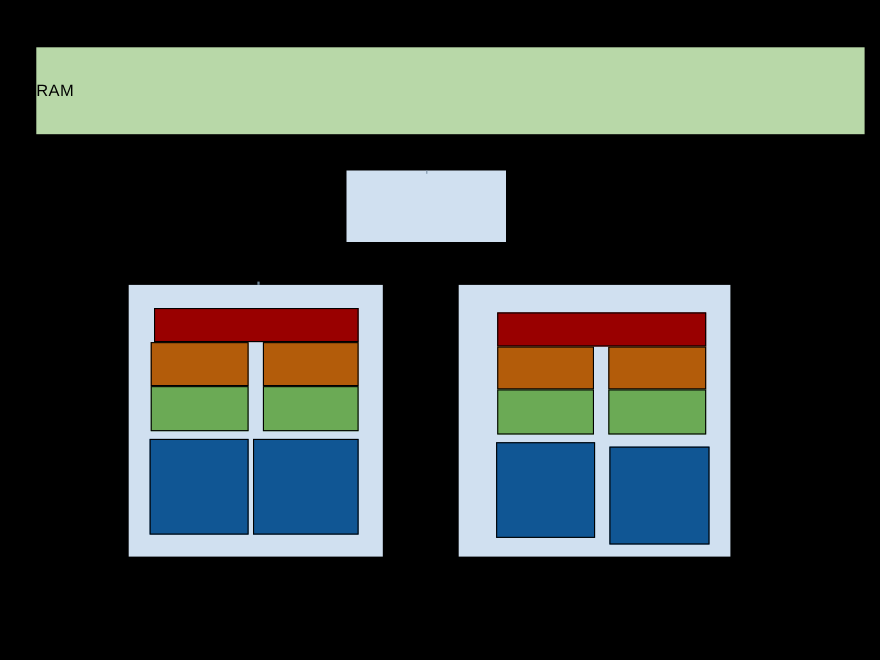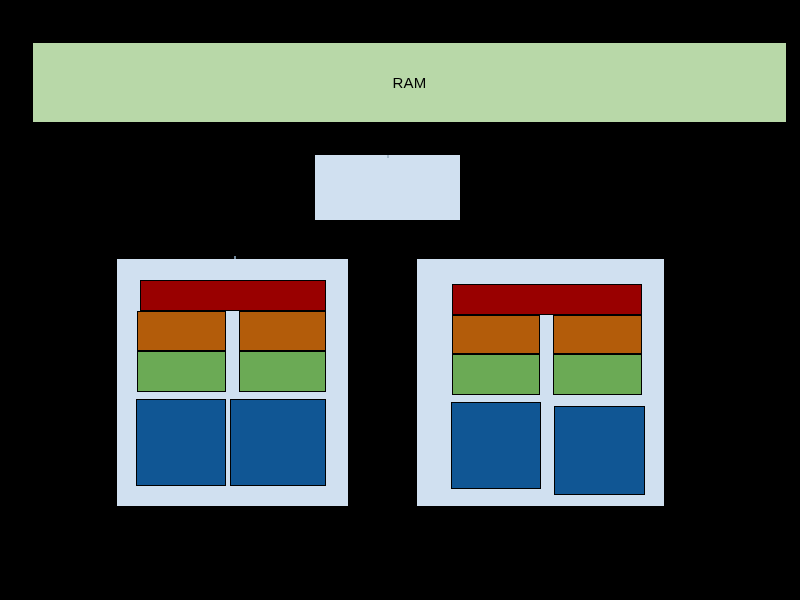--- a/index.html
+++ b/index.html
@@ -20,21 +20,20 @@
   .ram-bar {
     position: absolute;
     left: 33px;
     top: 43px;
     width: 753px;
     height: 79px;
     background: #b8d8a8;
     box-sizing: border-box;
     display: flex;
     align-items: center;
-    justify-content: center;
   }
   .ram-label {
     font-size: 15px;
     color: #000000;
     line-height: 1;
     letter-spacing: 0.3px;
   }
 
   
   .machine-box {

